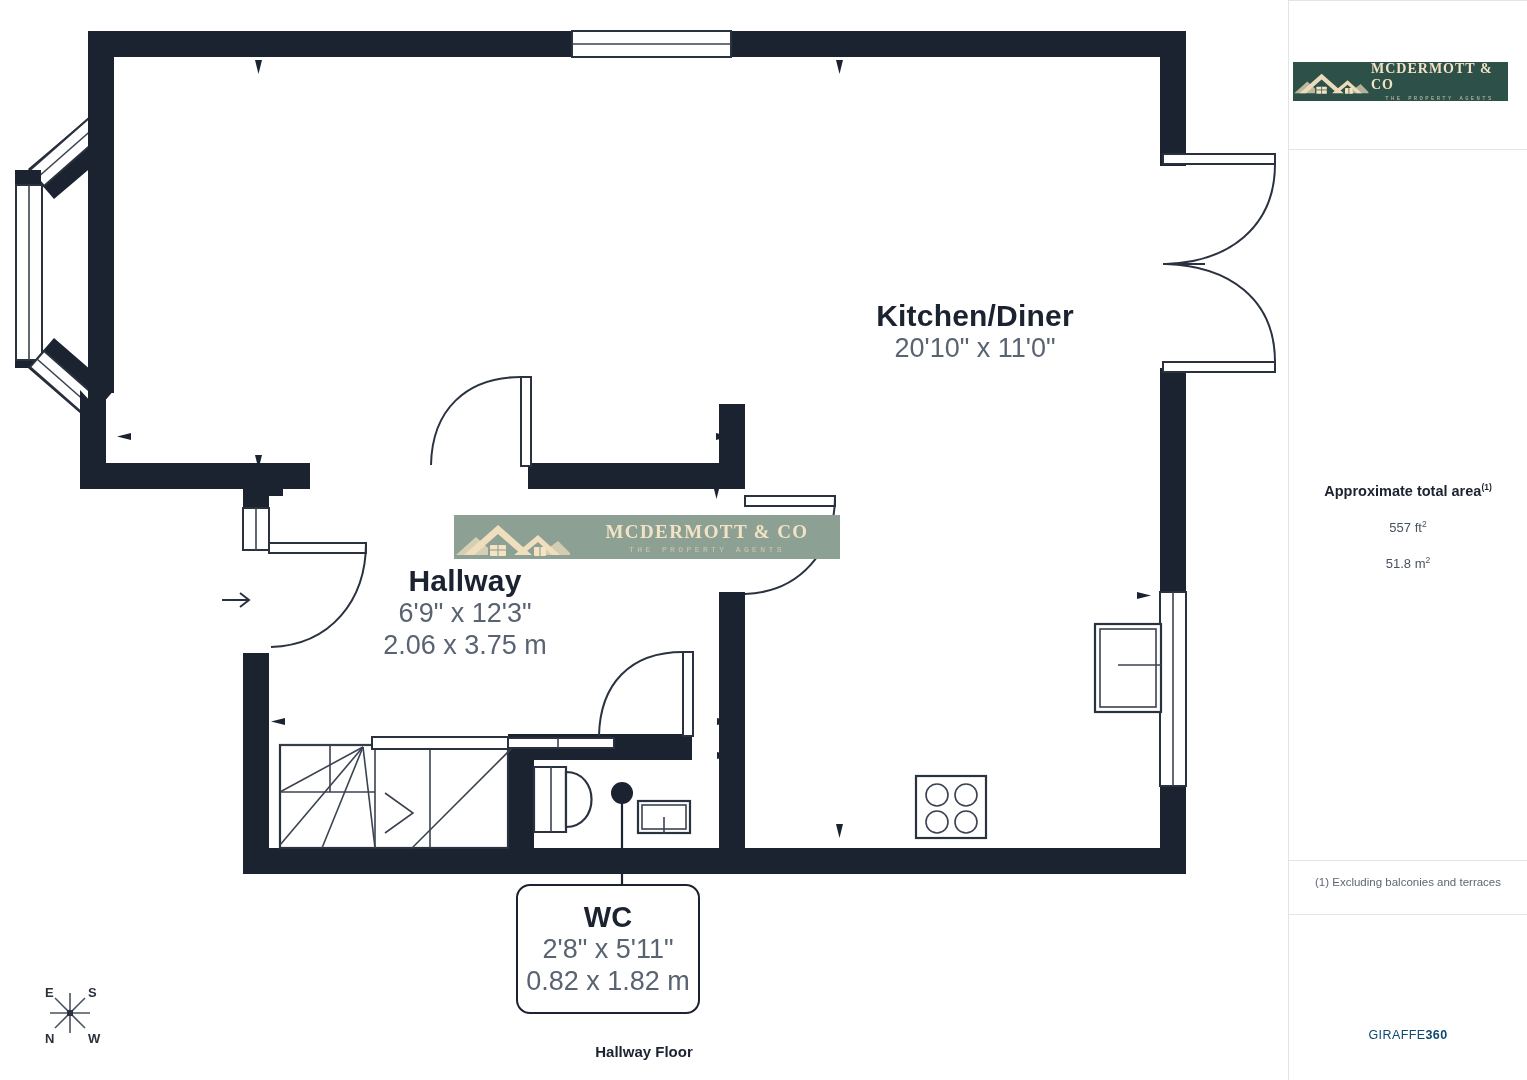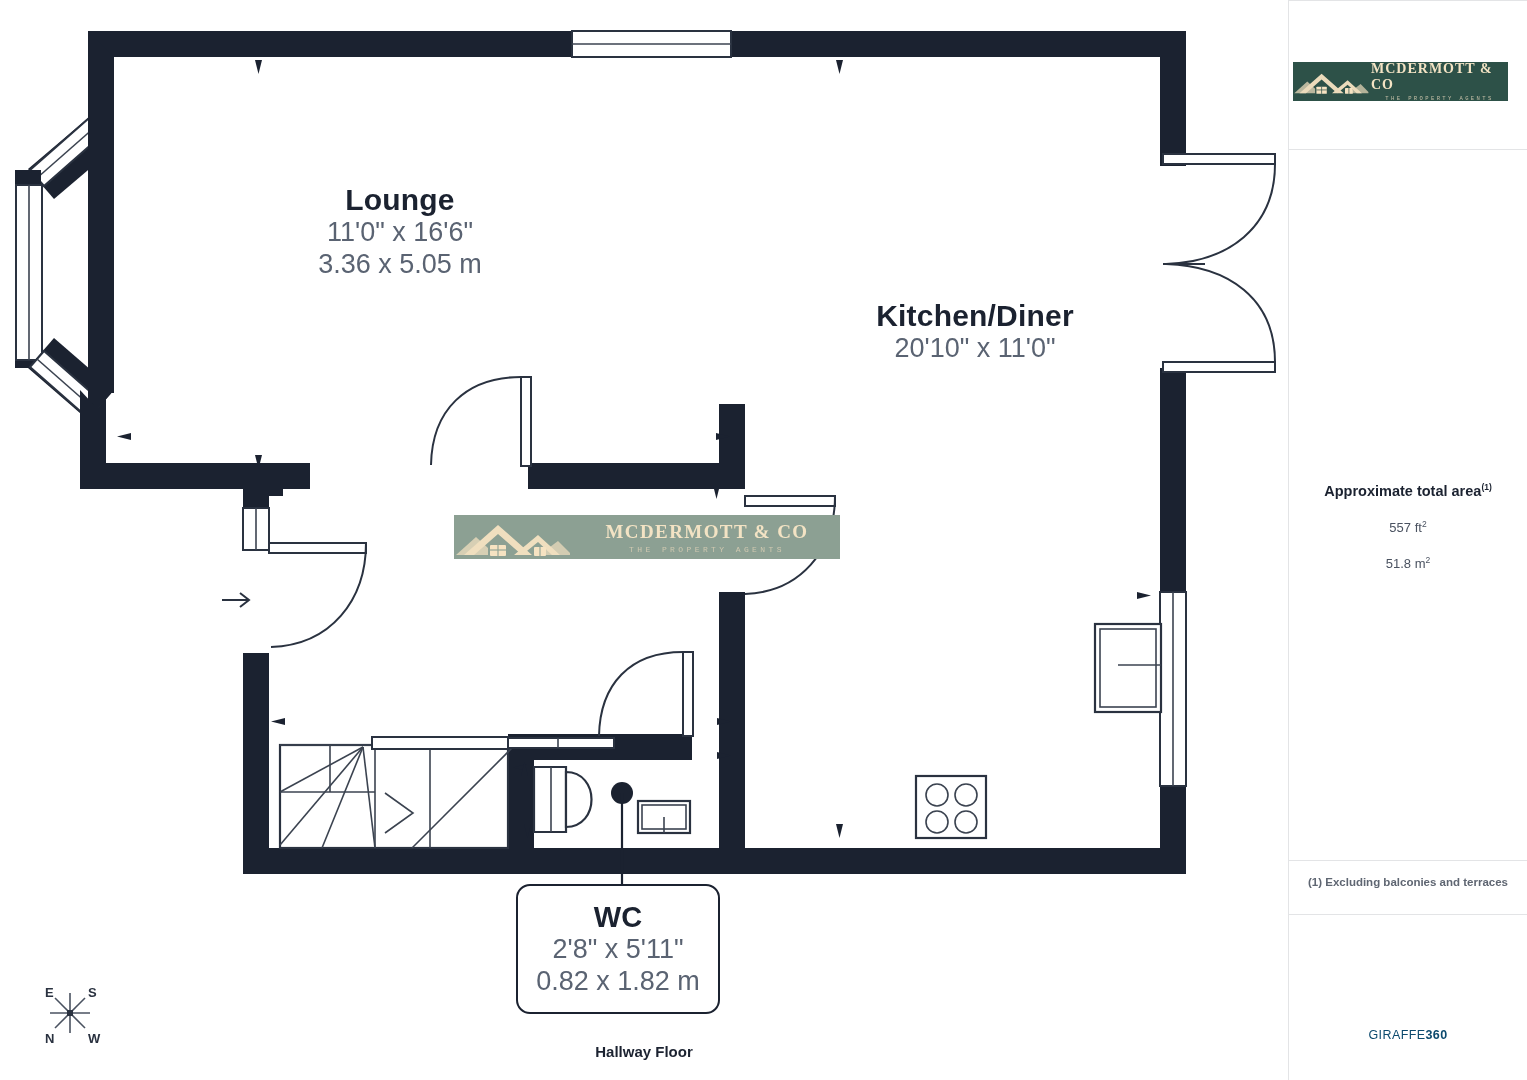--- a/index.html
+++ b/index.html
@@ -48,21 +48,21 @@
     font-size: 27px;
     color: #5a6372;
     font-weight: 400;
   }
 
   
   #wc-callout {
     position: absolute;
     left: 516px;
     top: 884px;
-    width: 204px;
+    width: 184px;
     height: 130px;
     border: 2px solid #1b2230;
     border-radius: 14px;
     background: #ffffff;
     box-sizing: border-box;
     display: flex;
     flex-direction: column;
     align-items: center;
     justify-content: center;
     line-height: 1.18;
@@ -181,21 +181,20 @@
 
   #footnote-1 {
     position: absolute;
     left: 0; right: 0;
     top: 876px;
     text-align: center;
     font-size: 11.5px;
     color: #5f6672;
     padding: 0 8px;
     box-sizing: border-box;
-    font-weight: bold;
   }
   #disclaimer {
     position: absolute;
     left: 0; right: 0;
     top: 935px;
     text-align: center;
     font-size: 11.5px;
     color: #5f6672;
     line-height: 1.45;
     padding: 0 18px;
@@ -413,31 +412,31 @@
 
       <g transform="translate(70,1013)">
         <line x1="-20" y1="0" x2="20" y2="0" stroke="#4a5260" stroke-width="1.6"></line>
         <line x1="0" y1="-20" x2="0" y2="20" stroke="#4a5260" stroke-width="1.6"></line>
         <line x1="-15" y1="-15" x2="15" y2="15" stroke="#4a5260" stroke-width="1.6"></line>
         <line x1="-15" y1="15" x2="15" y2="-15" stroke="#4a5260" stroke-width="1.6"></line>
         <rect x="-3" y="-3" width="6" height="6" fill="#2a3240"></rect>
       </g>
     </svg>
 
-    <div class="room-label" style="left:255px; top:182px; width:290px;">
-      <div class="room-name">Lounge</div>
-      <div class="room-dim">11'0" x 16'6"</div>
-      <div class="room-dim">3.36 x 5.05 m</div>
-    </div>
 
     <div class="room-label" style="left:825px; top:298px; width:300px;">
       <div class="room-name">Kitchen/Diner</div>
       <div class="room-dim">20'10" x 11'0"</div>
     </div>
 
+    <div class="room-label" style="left:320px; top:563px; width:290px;">
+      <div class="room-name">Hallway</div>
+      <div class="room-dim">6'9" x 12'3"</div>
+      <div class="room-dim">2.06 x 3.75 m</div>
+    </div>
 
     <div id="wc-callout">
       <div class="room-name">WC</div>
       <div class="room-dim">2'8" x 5'11"</div>
       <div class="room-dim">0.82 x 1.82 m</div>
     </div>
 
     <div id="watermark-logo" class="logo-band">
       <svg width="120" height="44" viewBox="0 0 120 44">
         <g fill="#f6e3c2" opacity="0.95">

